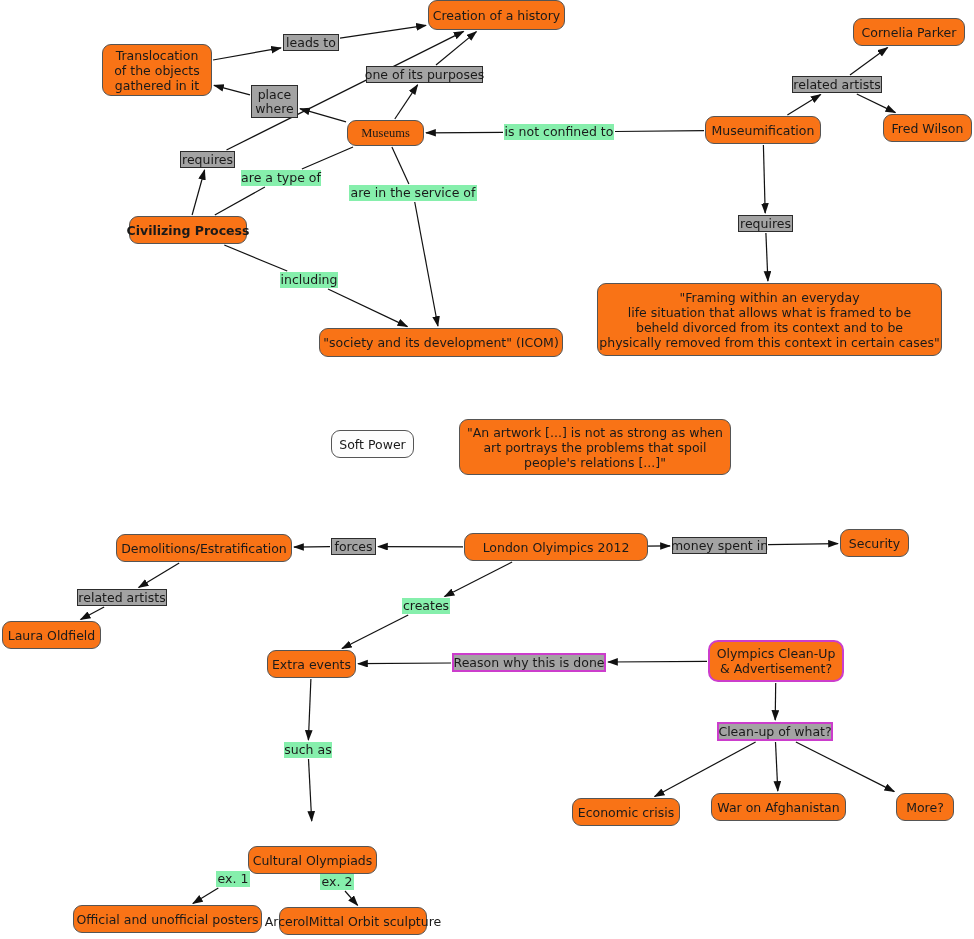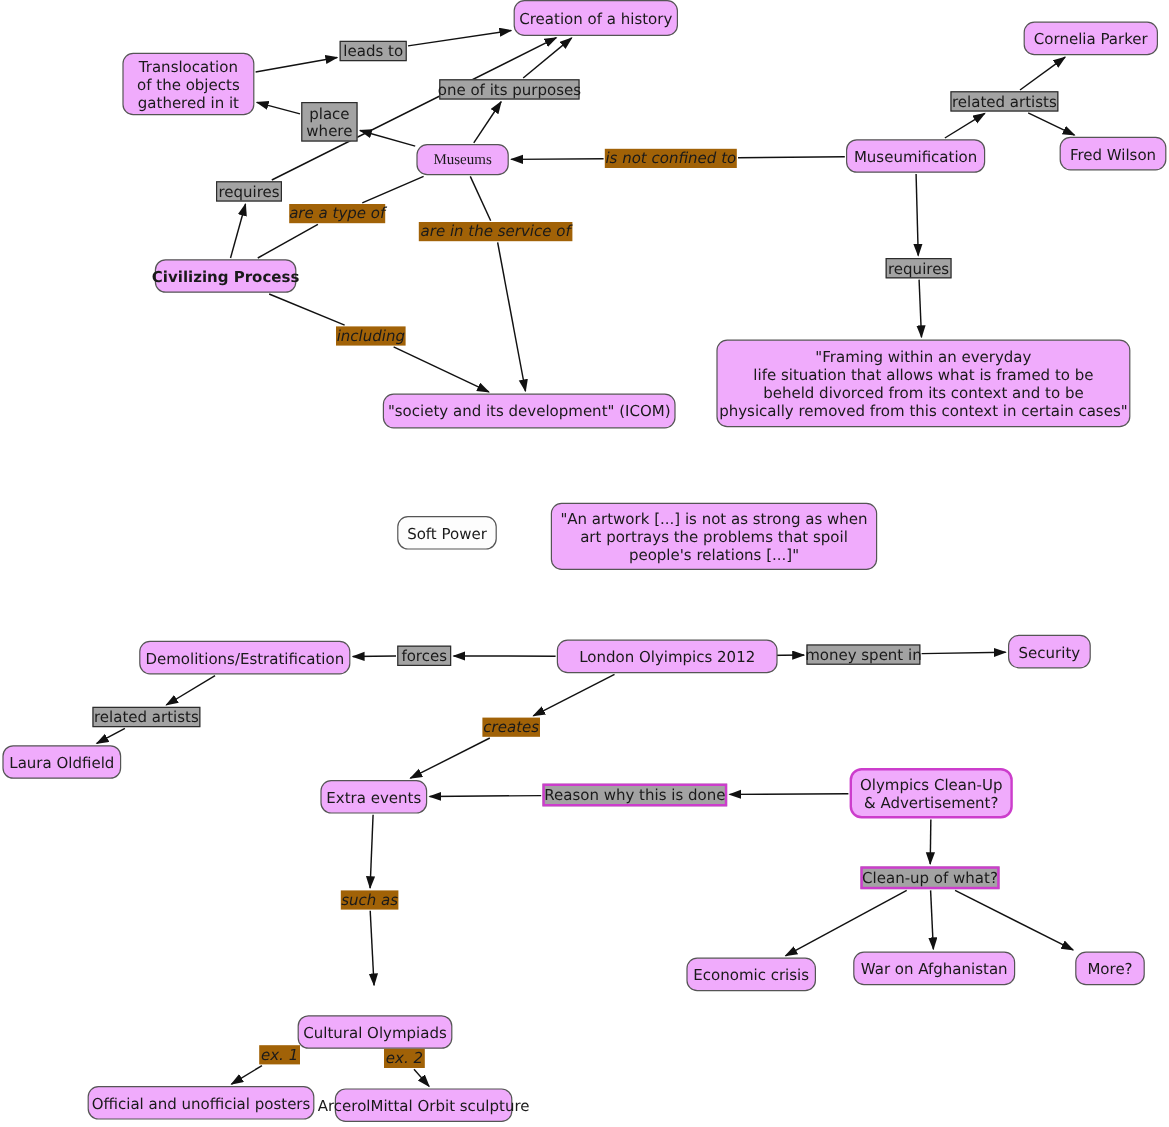--- a/index.html
+++ b/index.html
@@ -24,21 +24,21 @@
     position: absolute;
     left: 0; top: 0;
     width: 974px;
     height: 939px;
     display: block;
   }
   
   .node {
     position: absolute;
     box-sizing: border-box;
-    background: #f0abfc;
+    background: #f97316;
     border: 1px solid #555555;
     border-radius: 9px;
     color: #1a1a1a;
     font-size: 12.5px;
     line-height: 15px;
     text-align: center;
     display: flex;
     align-items: center;
     justify-content: center;
     padding: 3px 7px;
@@ -67,23 +67,22 @@
     justify-content: center;
     padding: 0px 2px;
     white-space: pre;
     z-index: 6;
   }
   .link-label.accent {
     border: 2px solid #cc3dcc;
   }
   .link-label.bare {
     border: none;
-    background: #a16207;
+    background: #86efac;
     padding: 0 3px;
-    font-style: italic;
   }
 </style>
 </head>
 <body>
 
 <div id="map-root">
   <svg class="map-svg" viewBox="0 0 974 939" xmlns="http://www.w3.org/2000/svg">
     <defs>
       <marker id="arrowhead" markerWidth="9" markerHeight="9" refX="8.2" refY="3.2" orient="auto" markerUnits="strokeWidth">
         <path d="M0,0 L9,3.2 L0,6.4 z" fill="#111111"></path>

